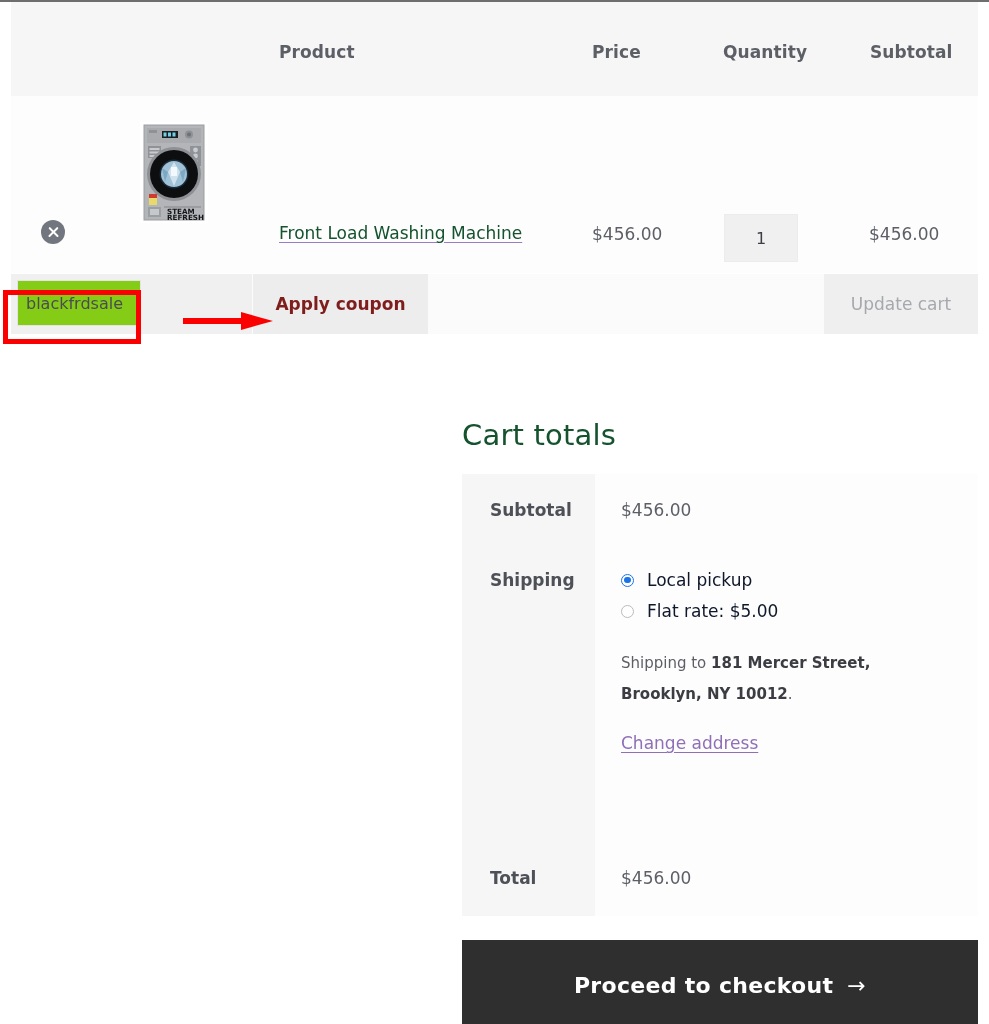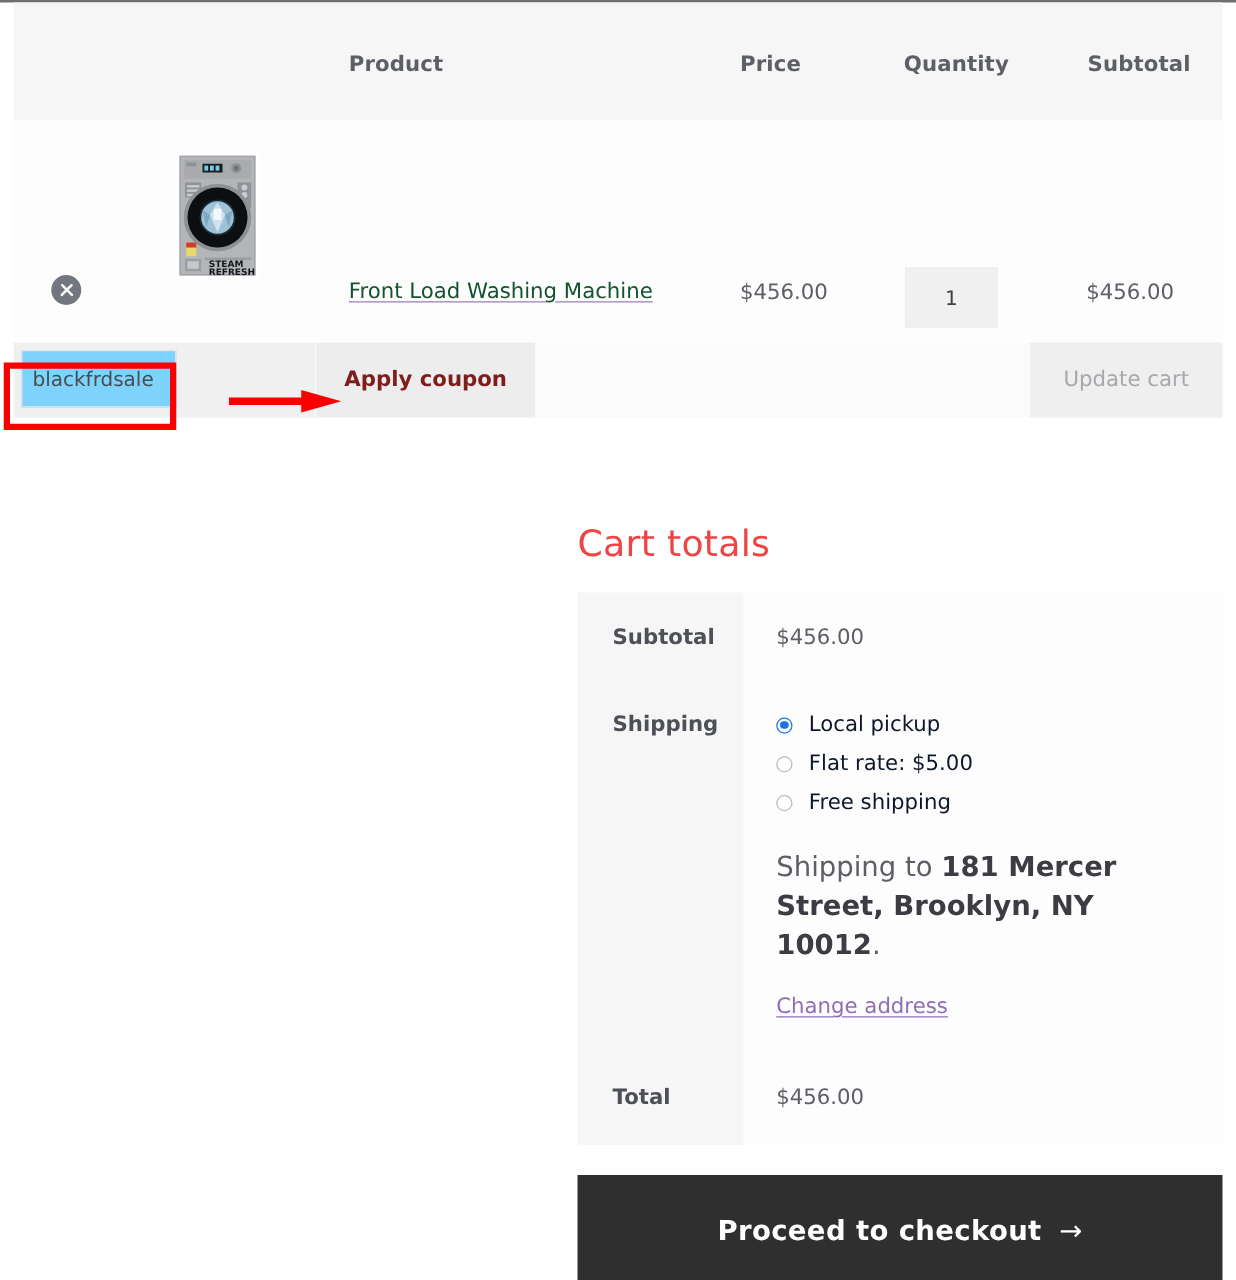--- a/index.html
+++ b/index.html
@@ -159,21 +159,21 @@
     width: 241px;
     height: 60px;
     background: #f0f0f0;
   }
   .coupon-input {
     position: absolute;
     left: 6px;
     top: 6px;
     width: 124px;
     height: 46px;
-    background: #7dd3fc;
+    background: #84cc16;
     border: 1px solid #e4e4e4;
     box-sizing: border-box;
     font-family: "DejaVu Sans", "Liberation Sans", sans-serif;
     font-size: 16px;
     color: #4a4c52;
     padding: 0 8px;
     outline: none;
   }
   .apply-coupon {
     position: absolute;
@@ -225,21 +225,21 @@
     pointer-events: none;
   }
 
   
   .totals-title {
     position: absolute;
     left: 462px;
     top: 418px;
     font-size: 29px;
     font-weight: 400;
-    color: #ef4444;
+    color: #14532d;
     letter-spacing: .2px;
   }
   .totals-table {
     position: absolute;
     left: 462px;
     top: 474px;
     width: 516px;
   }
   .tr {
     position: relative;
@@ -297,21 +297,21 @@
     width: 6.2px; height: 6.2px;
     border-radius: 50%;
     background: #1a73e8;
   }
   .ship-opt span {
     font-size: 17px;
     color: #0f172a;
   }
   .ship-to {
     margin-top: 27px;
-    font-size: 22px;
+    font-size: 15px;
     line-height: 31px;
     color: #5d5f66;
     max-width: 275px;
   }
   .ship-to b { color: #3b3d43; font-weight: 700; }
   .change-address {
     display: inline-block;
     margin-top: 23px;
     font-size: 17px;
     color: #8f6fb8;
@@ -442,24 +442,20 @@
         <label class="ship-opt">
           <span class="radio checked"></span>
           <span>Local pickup</span>
         </label>
 
         <label class="ship-opt">
           <span class="radio"></span>
           <span>Flat rate: $5.00</span>
         </label>
 
-        <label class="ship-opt">
-          <span class="radio"></span>
-          <span>Free shipping</span>
-        </label>
 
         <div class="ship-to">
           <span>Shipping to </span><b>181 Mercer Street, Brooklyn, NY 10012</b><span>.</span>
         </div>
 
         <a class="change-address">Change address</a>
       </div>
     </div>
 
     <div class="tr row-total">

